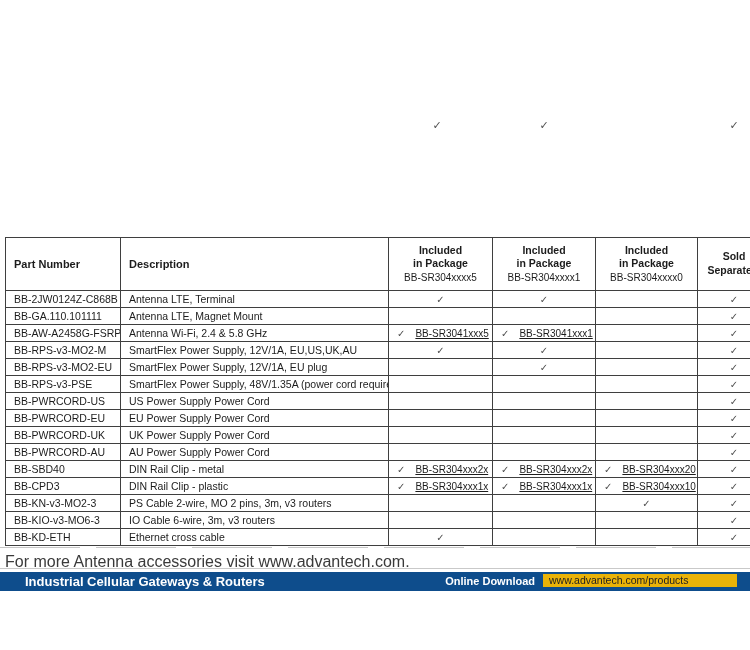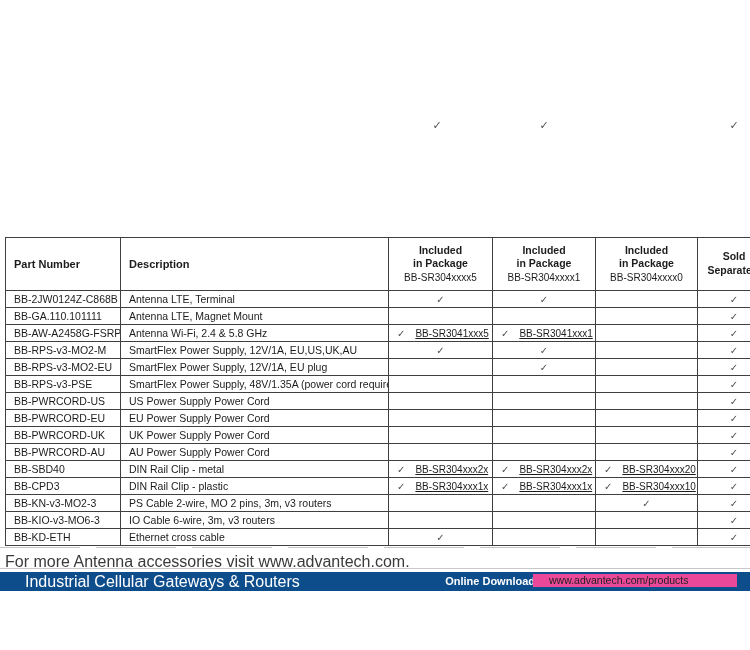--- a/index.html
+++ b/index.html
@@ -33,25 +33,25 @@
   .chk{color:#4f4f4f;font-size:10px;}
   tr.tall-row td{height:26px;}
 
   
   .rule-upper{position:absolute;left:0;top:547px;width:750px;height:1px;
               background:repeating-linear-gradient(90deg,#c6c6c6 0 80px,#ffffff 80px 96px);}
   .footer-note{position:absolute;left:5px;top:553px;font-size:16px;color:#3a3a3a;}
   .rule-lower{position:absolute;left:0;top:568px;width:750px;height:1px;background:#c9c9c9;}
   .footer-bar{position:absolute;left:0;top:572px;width:750px;height:19px;}
   .bar-left-label{position:absolute;left:25px;top:0;height:24px;line-height:19px;
-                  color:#ffffff;font-size:16px;font-weight:normal;}
+                  color:#ffffff;font-size:13px;font-weight:bold;}
   .dl-label{position:absolute;right:215px;top:0;height:19px;line-height:19px;
             color:#ffffff;font-size:11px;font-weight:bold;}
   .dl-box{position:absolute;right:13px;top:2px;width:188px;height:13px;line-height:13px;
-          background:#ec4899;color:#222222;font-size:10.5px;padding-left:16px;}
+          background:#eab308;color:#222222;font-size:10.5px;padding-left:6px;}
 </style>
 </head>
 <body>
 
 <div id="screen">
 
   <span class="remnant-check" style="left:437px;">✓</span>
   <span class="remnant-check" style="left:544px;">✓</span>
   <span class="remnant-check" style="left:734px;">✓</span>
 

